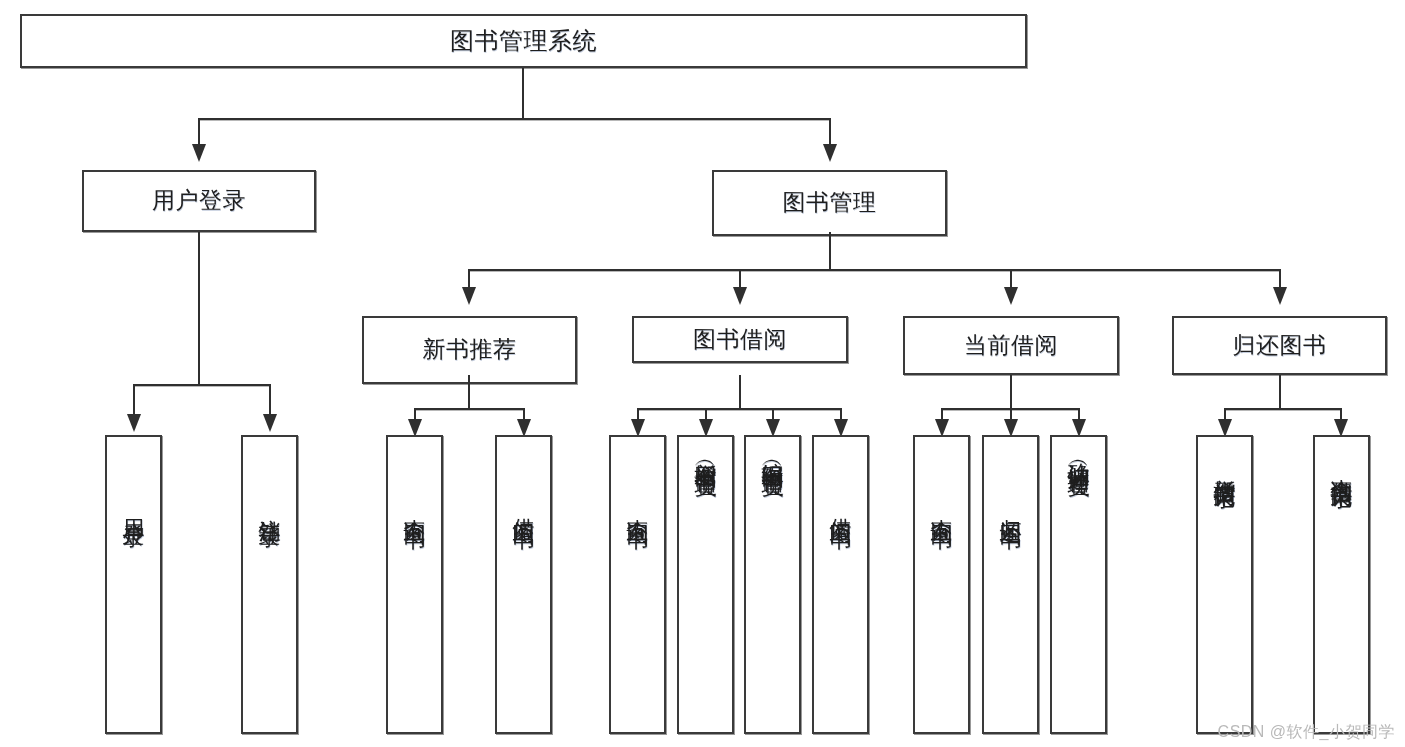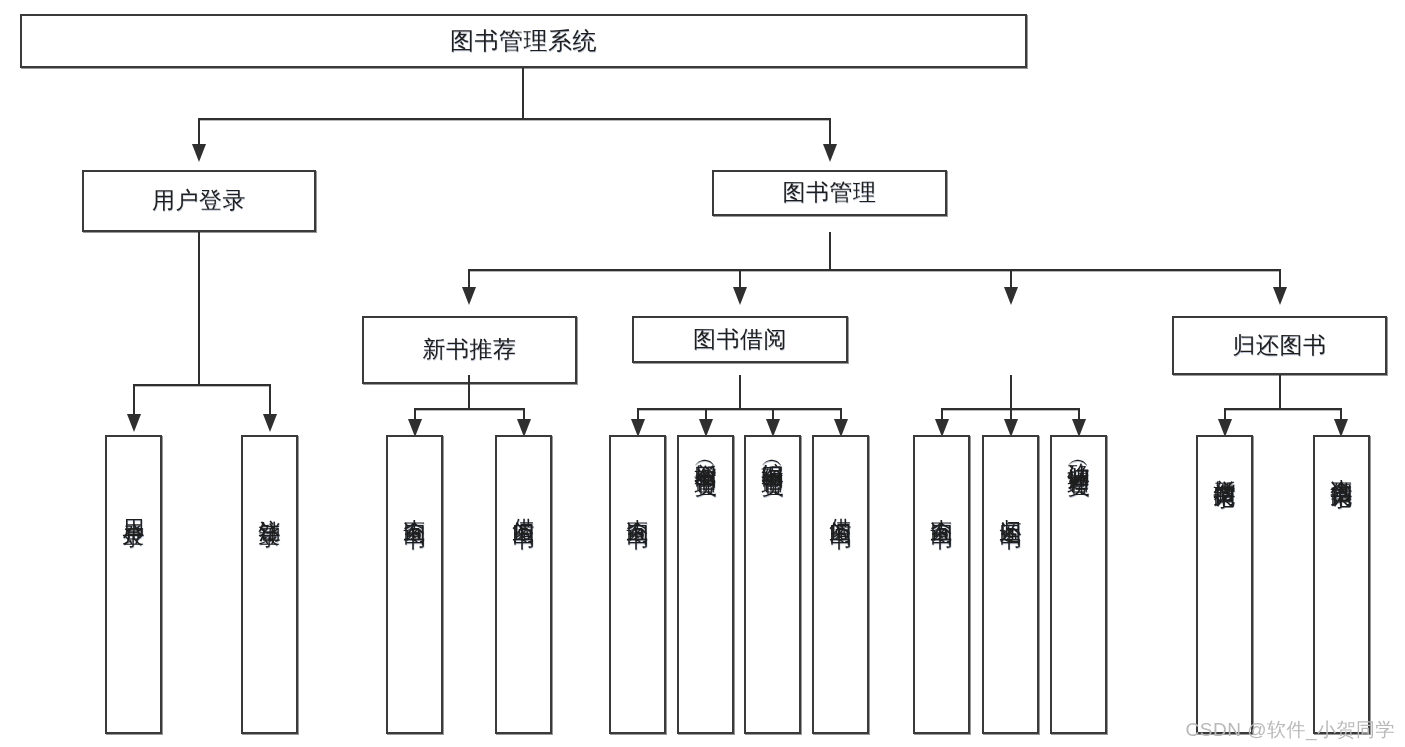--- a/index.html
+++ b/index.html
@@ -71,21 +71,21 @@
     width:0;height:0;
     border-left:7px solid transparent;
     border-right:7px solid transparent;
     border-top:18px solid #2f2f2f;
   }
   
   #watermark{
     position:absolute;
     right:10px;
     bottom:4px;
-    font-size:19px;
+    font-size:16px;
     color:#b9b9b9;
     letter-spacing:0.5px;
     white-space:nowrap;
     pointer-events:none;
   }
 </style>
 </head>
 <body>
 
 <div id="canvas">
@@ -99,21 +99,21 @@
   <div class="hline" style="left:198px;top:118px;width:633px;"></div>
   <div class="vline" style="left:198px;top:118px;height:28px;"></div>
   <div class="arrow" style="left:192px;top:144px;"></div>
   <div class="vline" style="left:829px;top:118px;height:28px;"></div>
   <div class="arrow" style="left:823px;top:144px;"></div>
 
   <div class="node horiz" style="left:82px;top:170px;width:234px;height:62px;">
     <span class="label">用户登录</span>
   </div>
 
-  <div class="node horiz" style="left:712px;top:170px;width:235px;height:46px;">
+  <div class="node horiz" style="left:712px;top:170px;width:235px;height:66px;">
     <span class="label">图书管理</span>
   </div>
 
   <div class="vline" style="left:198px;top:232px;height:153px;"></div>
   <div class="hline" style="left:133px;top:384px;width:138px;"></div>
   <div class="vline" style="left:133px;top:384px;height:32px;"></div>
   <div class="arrow" style="left:127px;top:414px;"></div>
   <div class="vline" style="left:269px;top:384px;height:32px;"></div>
   <div class="arrow" style="left:263px;top:414px;"></div>
 
@@ -129,20 +129,23 @@
   <div class="arrow" style="left:1273px;top:287px;"></div>
 
   <div class="node horiz" style="left:362px;top:316px;width:215px;height:68px;">
     <span class="label">新书推荐</span>
   </div>
 
   <div class="node horiz" style="left:632px;top:316px;width:216px;height:47px;">
     <span class="label">图书借阅</span>
   </div>
 
+  <div class="node horiz" style="left:903px;top:316px;width:216px;height:59px;">
+    <span class="label">当前借阅</span>
+  </div>
 
   <div class="node horiz" style="left:1172px;top:316px;width:215px;height:59px;">
     <span class="label">归还图书</span>
   </div>
 
   <div class="vline" style="left:468px;top:375px;height:34px;"></div>
   <div class="hline" style="left:414px;top:408px;width:111px;"></div>
   <div class="vline" style="left:414px;top:408px;height:13px;"></div>
   <div class="arrow" style="left:408px;top:419px;"></div>
   <div class="vline" style="left:523px;top:408px;height:13px;"></div>

